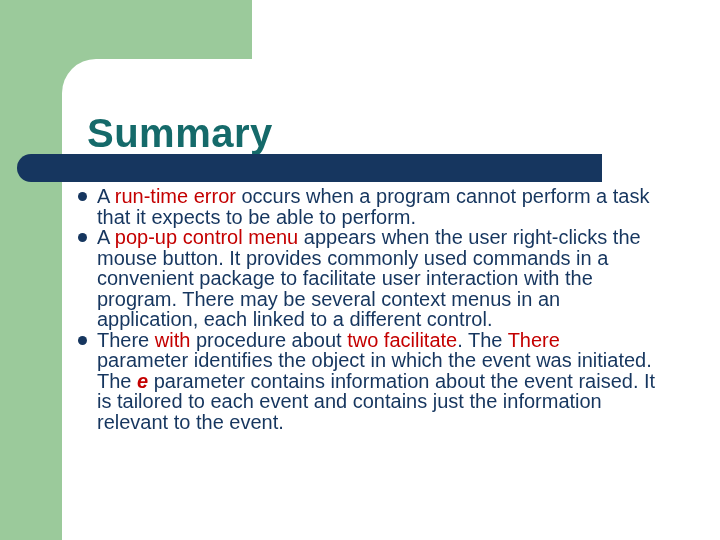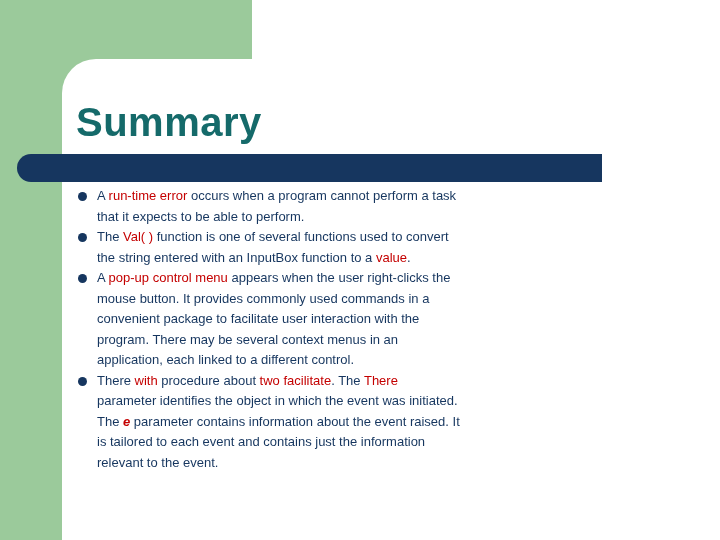--- a/index.html
+++ b/index.html
@@ -13,34 +13,34 @@
   .green-top{position:absolute;left:0;top:0;width:252px;height:59px;background:var(--green,#9BCA9B);}
   .green-left{position:absolute;left:0;top:0;width:62px;height:540px;background:var(--green,#9BCA9B);}
   .green-corner{position:absolute;left:62px;top:59px;width:48px;height:48px;background:var(--green,#9BCA9B);}
   
   .panel{
     position:absolute;left:62px;top:59px;right:0;bottom:0;
     background:var(--white,#ffffff);
     border-top-left-radius:34px;
   }
   .title{
-    position:absolute;left:72px;top:96px;margin:4px;
+    position:absolute;left:72px;top:96px;margin:15px;
     font-size:40px;font-weight:bold;line-height:1.1;
     color:var(--teal,#156A6A);
     letter-spacing:0.5px;
   }
   .bar{
     position:absolute;left:17px;top:154px;width:585px;height:28px;
     background:var(--navy,#16365F);
     border-radius:14px 0 0 14px;
   }
   .bullets{
     position:absolute;left:78px;top:186px;width:590px;
     margin:0;padding:0;list-style:none;
-    font-size:13px;line-height:20.5px;
+    font-size:20px;line-height:20.5px;
     color:var(--navy,#16365F);
   }
   .bullets li{position:relative;margin:0;padding:0 0 0 19px;}
   .bullet-dot{
     position:absolute;left:0;top:6px;width:9px;height:9px;border-radius:50%;
     background:var(--navy,#16365F);
   }
   .seg{white-space:pre-wrap;}
   .seg.red{color:var(--red,#C40000);}
   .seg.red-italic{color:var(--red,#C40000);font-style:italic;font-weight:bold;}
@@ -51,22 +51,20 @@
 <div class="slide">
   <div class="green-top"></div>
   <div class="green-left"></div>
   <div class="green-corner"></div>
   <div class="panel"></div>
   <h1 class="title">Summary</h1>
   <div class="bar"></div>
   <ul class="bullets" id="bullet-list">
       <li><span class="bullet-dot"></span><span class="seg">A </span><span class="seg red">run-time error</span><span class="seg"> occurs when a program cannot perform a task
 that it expects to be able to perform.</span></li>
-      <li><span class="bullet-dot"></span><span class="seg">The </span><span class="seg red">Val( )</span><span class="seg"> function is one of several functions used to convert
-the string entered with an InputBox function to a </span><span class="seg red">value</span><span class="seg">.</span></li>
       <li><span class="bullet-dot"></span><span class="seg">A </span><span class="seg red">pop-up control menu</span><span class="seg"> appears when the user right-clicks the
 mouse button. It provides commonly used commands in a
 convenient package to facilitate user interaction with the
 program. There may be several context menus in an
 application, each linked to a different control.</span></li>
       <li><span class="bullet-dot"></span><span class="seg">There </span><span class="seg red">with</span><span class="seg"> procedure about </span><span class="seg red">two facilitate</span><span class="seg">. The </span><span class="seg red">There</span><span class="seg">
 parameter identifies the object in which the event was initiated.
 The </span><span class="seg red-italic">e</span><span class="seg"> parameter contains information about the event raised. It
 is tailored to each event and contains just the information
 relevant to the event.</span></li>

